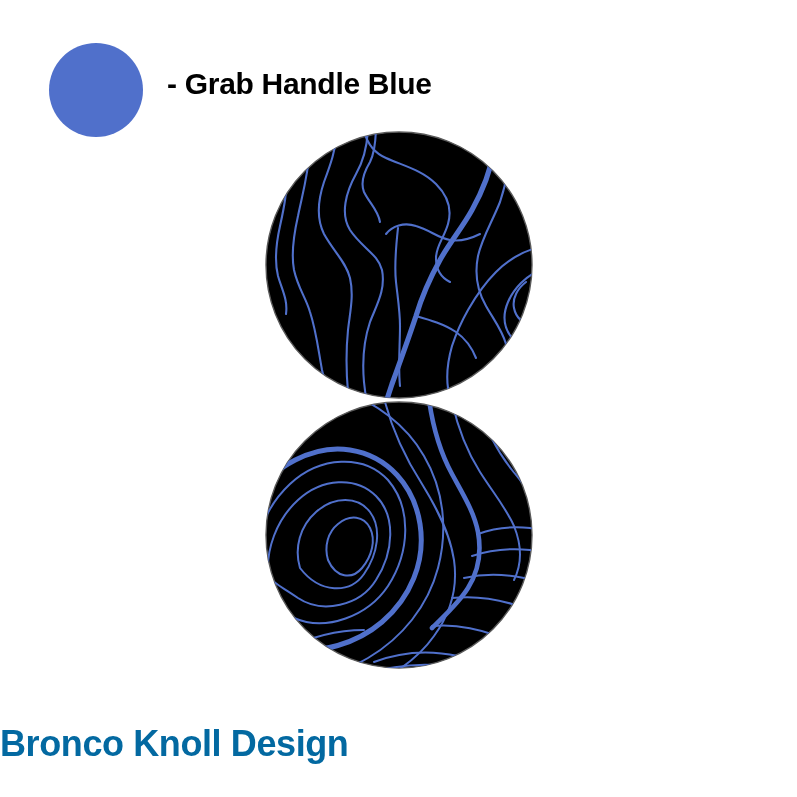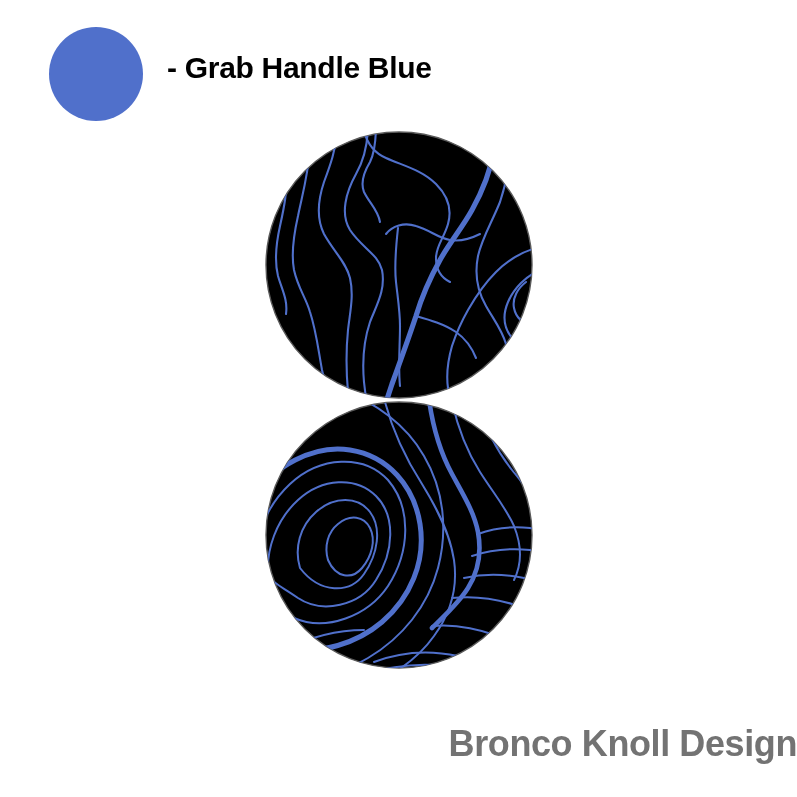--- a/index.html
+++ b/index.html
@@ -15,21 +15,21 @@
     position: relative;
     width: 797px;
     height: 797px;
     background: #ffffff;
     overflow: hidden;
   }
   
   .legend {
     position: absolute;
     left: 0px;
-    top: 0px;
+    top: 16px;
     width: 797px;
     height: 150px;
   }
   .swatch {
     position: absolute;
     left: 49px;
     top: 27px;
     width: 94px;
     height: 94px;
     border-radius: 50%;
@@ -67,26 +67,26 @@
     display: block;
     width: 100%;
     height: 100%;
   }
   
   .footer-title {
     position: absolute;
     left: 0px;
     top: 722px;
     width: 797px;
-    text-align: right;
+    text-align: left;
     font-family: "Liberation Sans", sans-serif;
     font-size: 36px;
     font-weight: bold;
     letter-spacing: -0.4px;
-    color: #737373;
+    color: #0369a1;
     line-height: 44px;
   }
 </style>
 </head>
 <body>
 
 <div id="canvas">
 
   <div class="legend">
     <div class="swatch"></div>

